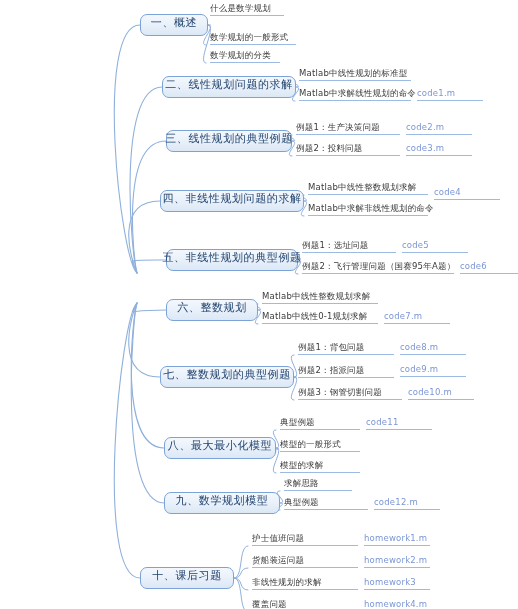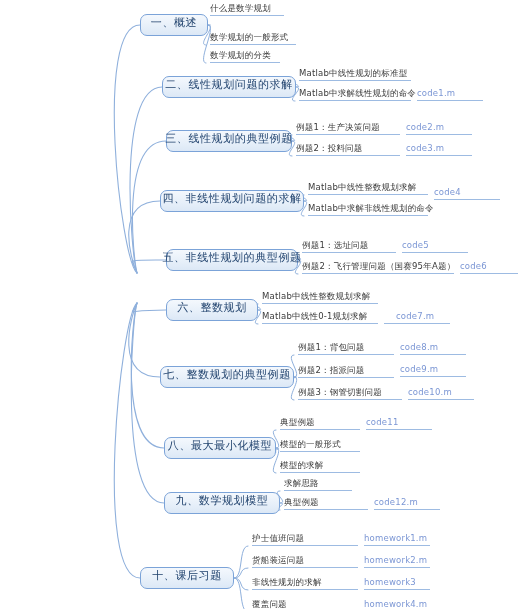--- a/index.html
+++ b/index.html
@@ -175,21 +175,21 @@
       <div class="topic" style="left: 166px; top: 299px; width: 92px; height: 22px;">
         <span>六、整数规划</span>
       </div>
       <div class="leaf" style="left: 262px; top: 289px; width: 116px;">
         <span class="lbl">Matlab中线性整数规划求解</span>
       </div>
       <div class="leaf" style="left: 262px; top: 309px; width: 116px;">
         <span class="lbl">Matlab中线性0-1规划求解</span>
       </div>
       <div class="leaf" style="left: 384px; top: 309px; width: 66px;">
-        <span class="code" style="margin-left: 12px;">code7.m</span>
+        <span class="code" style="margin-left: 0px;">code7.m</span>
       </div>
       <div class="topic" style="left: 160px; top: 366px; width: 134px; height: 22px;">
         <span>七、整数规划的典型例题</span>
       </div>
       <div class="leaf" style="left: 298px; top: 340px; width: 96px;">
         <span class="lbl">例题1：背包问题</span>
       </div>
       <div class="leaf" style="left: 400px; top: 340px; width: 66px;">
         <span class="code" style="margin-left: 0px;">code8.m</span>
       </div>

